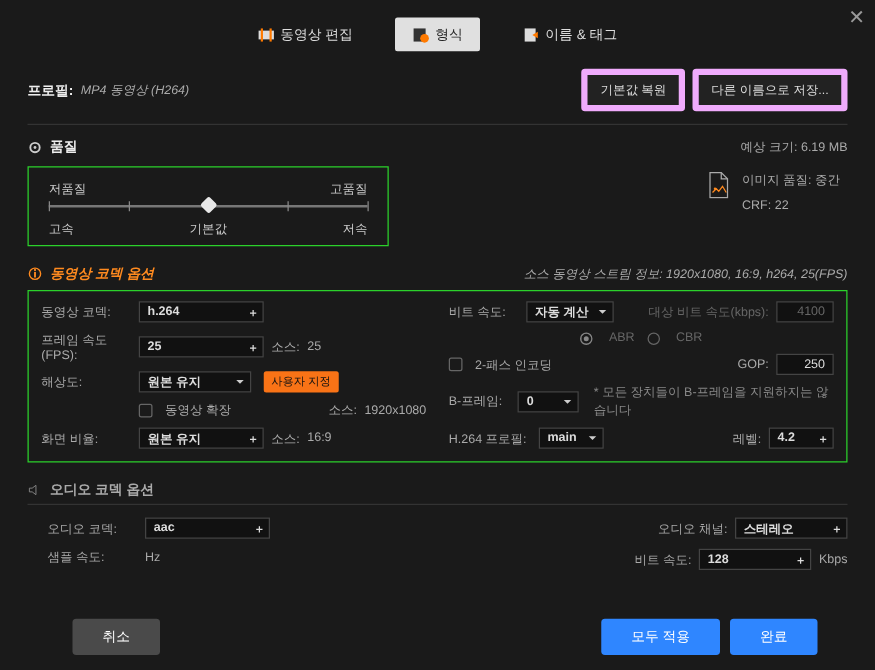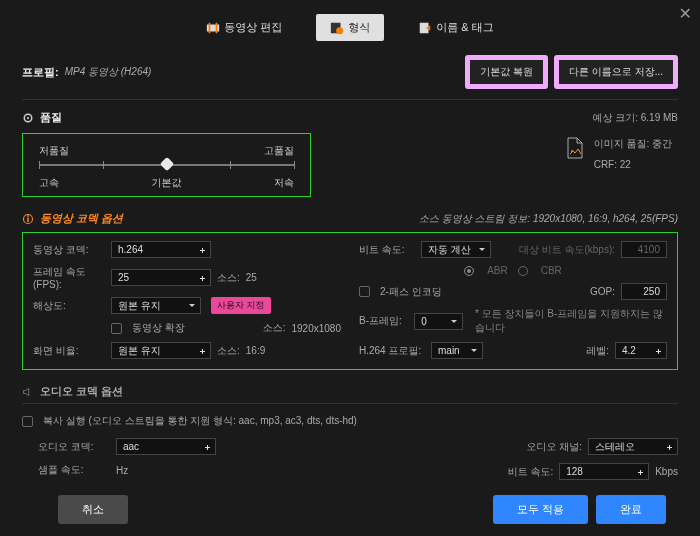--- a/index.html
+++ b/index.html
@@ -112,21 +112,21 @@
     border:1px solid #444;
     color:#ddd;
     font-size:10px;
     height:17px;
     padding:0 16px 0 6px;
     position:relative;
     display:inline-flex;
     align-items:center;
     cursor:pointer;
   }
-  .select { width:90px; }
+  .select { width:90px;font-weight:bold; }
   .select.small { width:52px; }
   .select.wide { width:100px; }
   .select::after {
     content:"";
     position:absolute;
     right:5px; top:6px;
     width:5px;height:5px;
     background:
       linear-gradient(#ddd,#ddd) center/5px 1px no-repeat,
       linear-gradient(#ddd,#ddd) center/1px 5px no-repeat;
@@ -134,41 +134,41 @@
   }
   .select.arrow::after{
     content:"";
     position:absolute; right:5px; top:6px;
     border:3px solid transparent;
     border-top-color:#ccc;
     width:0;height:0; background:none; transform:none;
   }
   .numbox { width:46px; justify-content:flex-end; padding-right:6px;}
   .minibtn {
-    background:#ec4899;
+    background:#f97316;
     color:#111;
     font-size:9px;
     padding:2px 6px;
     border-radius:2px;
     margin-left:4px;
     cursor:pointer;
     border:none;
   }
   .check { width:11px;height:11px;border:1px solid #666;border-radius:2px;display:inline-block; margin-right:4px;}
   .radio { width:10px;height:10px;border:1px solid #666;border-radius:50%;display:inline-block;margin-right:3px;}
   .radio.on { box-shadow: inset 0 0 0 2px #1a1a1a, inset 0 0 0 5px #888; border-color:#888;}
   
   .audio-box { margin:10px 22px 0; }
   .field .sourcel { color:#aaa; }
   .small-txt { font-size:10px; color:#888; }
   
   .footer {
     position:absolute;
     bottom:12px;
-    left:0; right:0;
+    left:0; right:12px;
     display:flex;
     padding:0 34px;
   }
   .footer .spacer { flex:1; }
   .fbtn {
     border:none;
     font-size:11px;
     padding:7px 24px;
     border-radius:3px;
     margin-left:8px;
@@ -370,24 +370,20 @@
   <div class="sec-head" style="color:#aaa;align-items:center;">
     <svg class="gear" viewBox="0 0 16 16">
         <path d="M2 6 h3 l4 -3 v10 l-4 -3 h-3 z" fill="none" stroke="#888"></path>
       </svg>
     <span>오디오 코덱 옵션</span>
   </div>
 </div>
 <hr class="sep">
 
 <div class="audio-box">
-  <div class="field" style="margin:6px 0 10px;">
-    <span class="check"></span>
-    <span>복사 실행 (오디오 스트림을 통한 지원 형식: aac, mp3, ac3, dts, dts-hd)</span>
-  </div>
   <div class="grid2">
     <div class="col" style="gap:8px;margin-left:16px;">
       <div class="field">
         <span class="flabel">오디오 코덱:</span>
         <span class="select wide">
             <span>aac</span>
           </span>
       </div>
       <div class="field">
         <span class="flabel">샘플 속도:</span>

